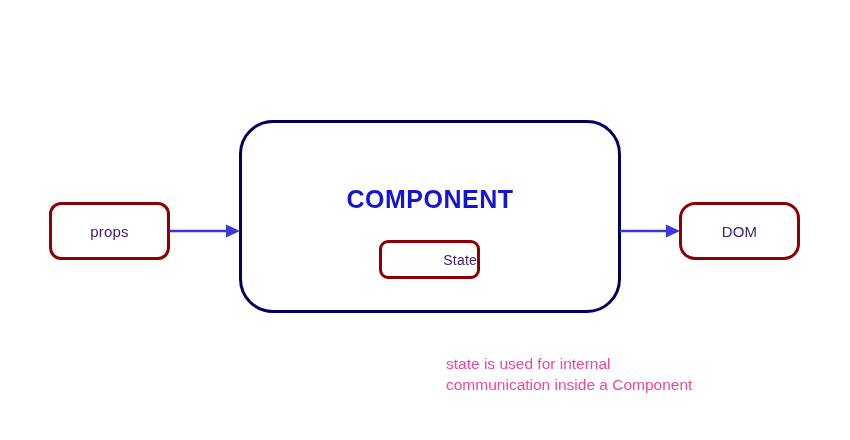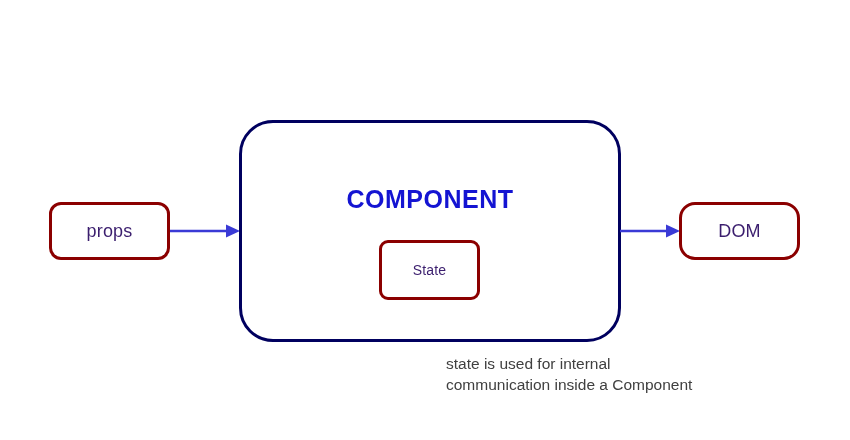--- a/index.html
+++ b/index.html
@@ -21,21 +21,21 @@
   .node {
     position: absolute;
     box-sizing: border-box;
     background: #ffffff;
     display: flex;
     align-items: center;
     justify-content: center;
   }
 
   .node-label {
-    font-size: 18px;
+    font-size: 15px;
     color: #3b1e6e;
     letter-spacing: 0.2px;
     white-space: nowrap;
   }
 
   
   .props-box {
     left: 49px;
     top: 202px;
     width: 121px;
@@ -53,21 +53,21 @@
     border: 3px solid #8b0000;
     border-radius: 16px;
   }
 
   
   .component-box {
     position: absolute;
     left: 239px;
     top: 120px;
     width: 382px;
-    height: 222px;
+    height: 193px;
     box-sizing: border-box;
     background: #ffffff;
     border: 3px solid #00005f;
     border-radius: 34px;
   }
 
   .component-title {
     position: absolute;
     left: 0;
     right: 0;
@@ -77,23 +77,24 @@
     font-weight: bold;
     color: #1414d2;
     letter-spacing: 0.5px;
   }
 
   
   .state-box {
     left: 379px;
     top: 240px;
     width: 101px;
-    height: 60px;
+    height: 39px;
     border: 3px solid #8b0000;
     border-radius: 9px;
+    justify-content: flex-end;
   }
 
   .state-box .node-label {
     font-size: 14px;
   }
 
   
   .arrow {
     position: absolute;
     height: 16px;
@@ -112,21 +113,21 @@
     width: 60px;
   }
 
   
   .caption {
     position: absolute;
     left: 446px;
     top: 353px;
     font-size: 15.5px;
     line-height: 21px;
-    color: #404040;
+    color: #ec4899;
     white-space: pre-line;
   }
 </style>
 </head>
 <body>
 
 <div id="canvas">
 
   <div class="node props-box">
     <span class="node-label">props</span>

